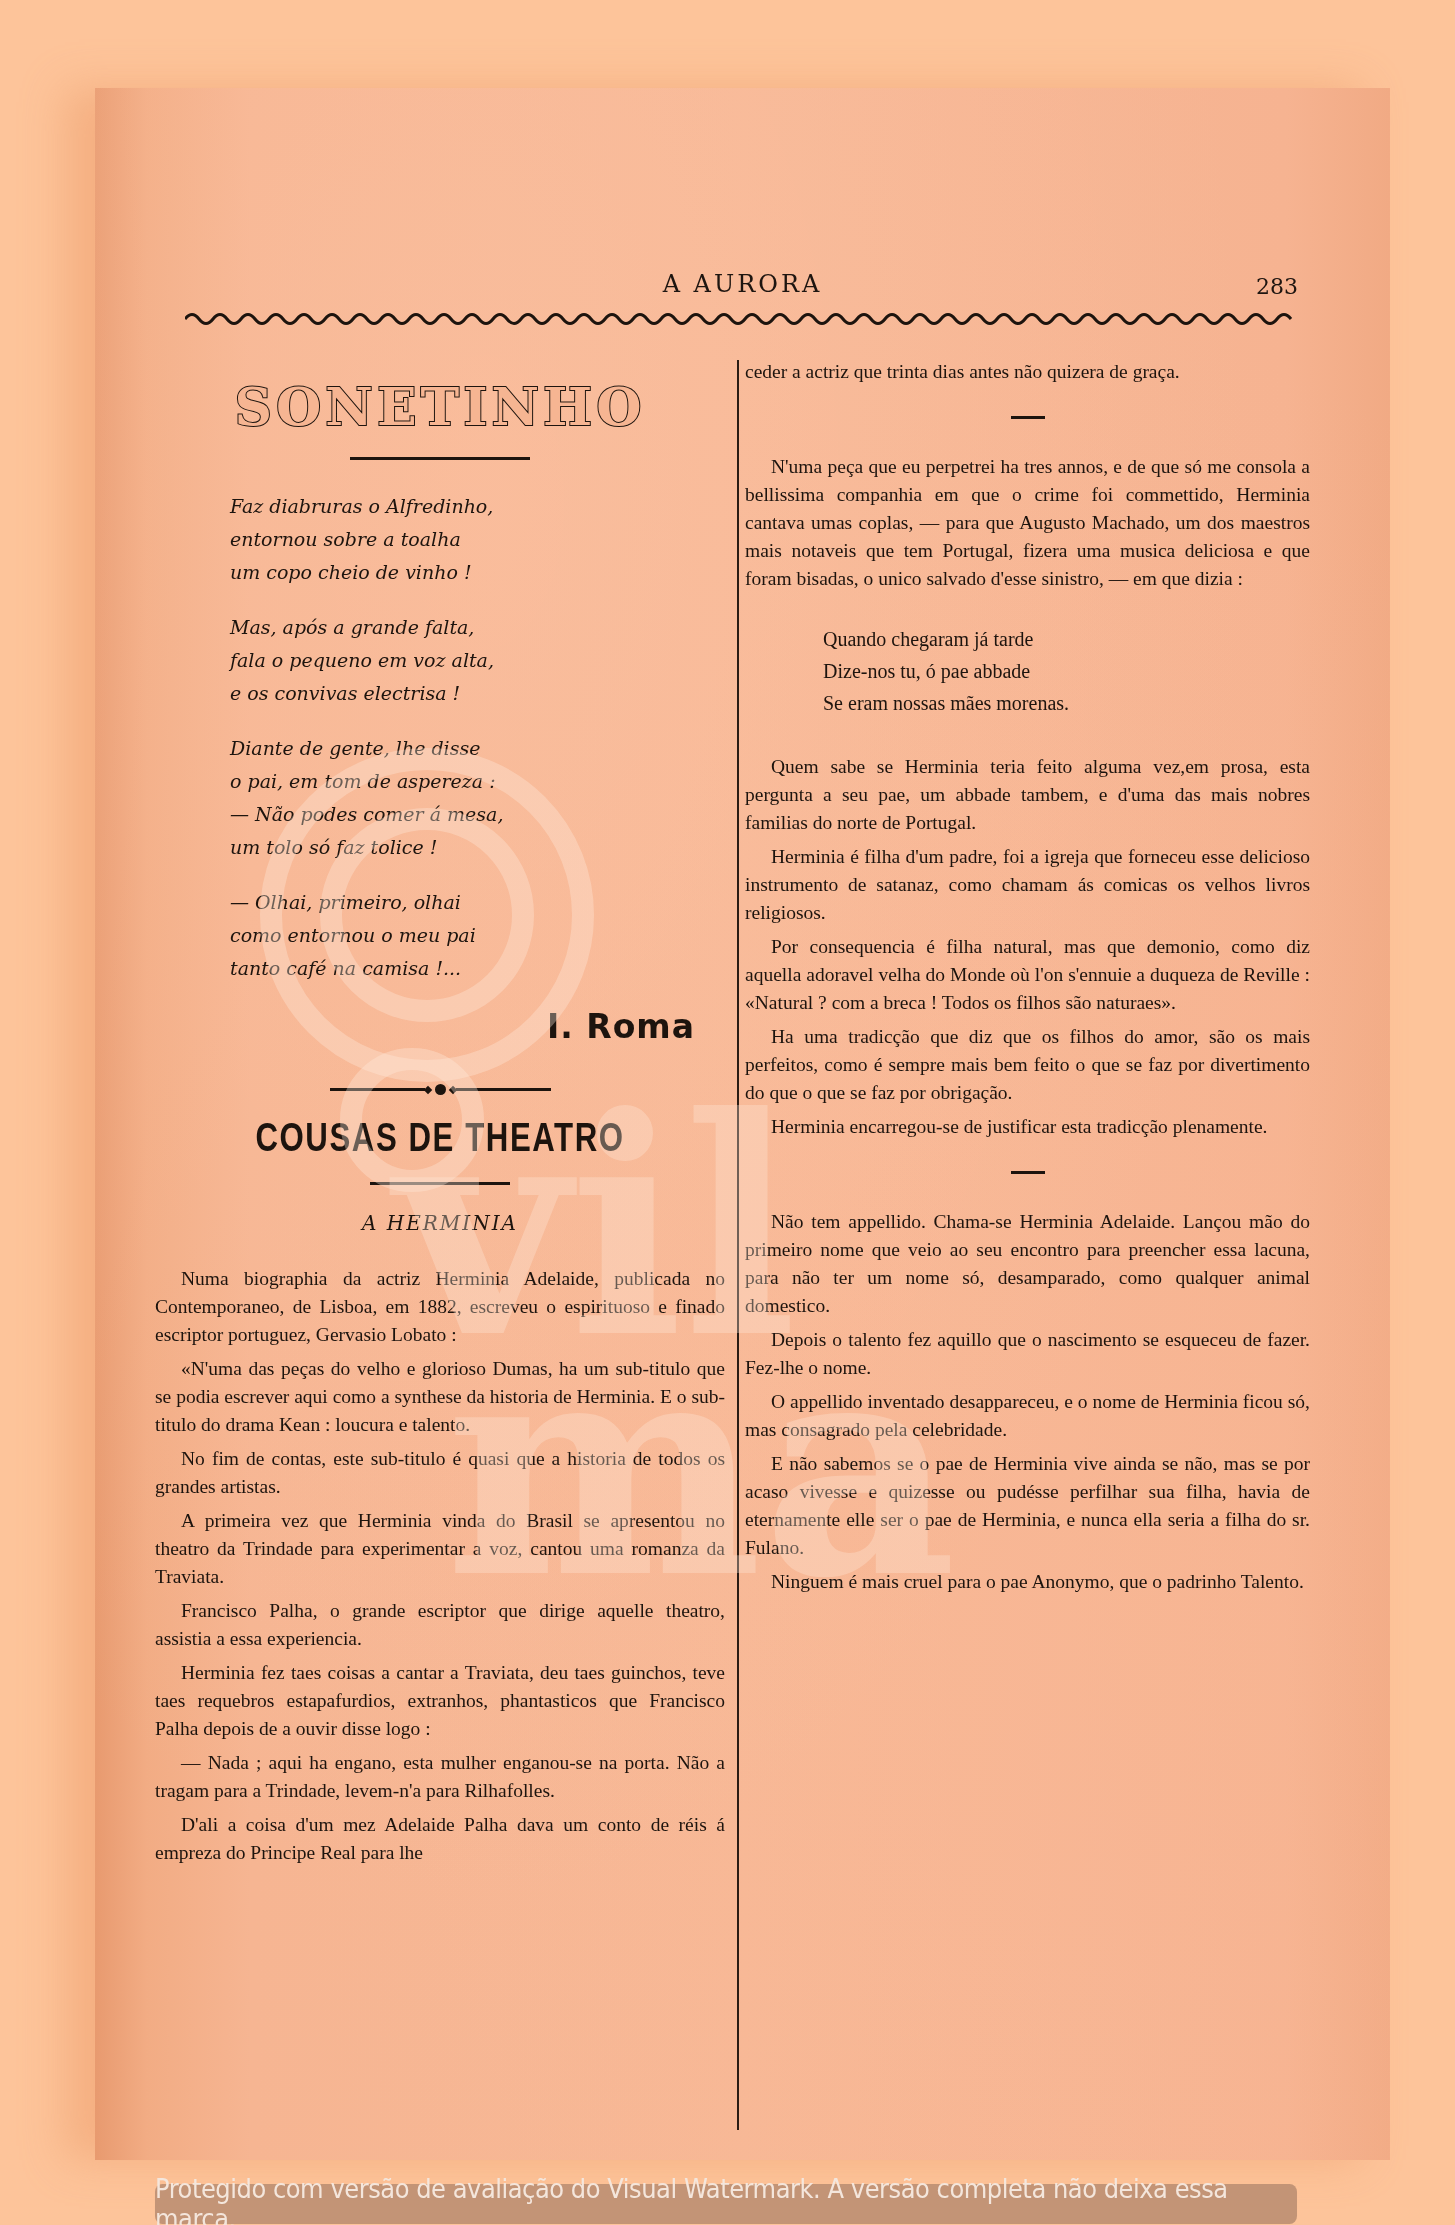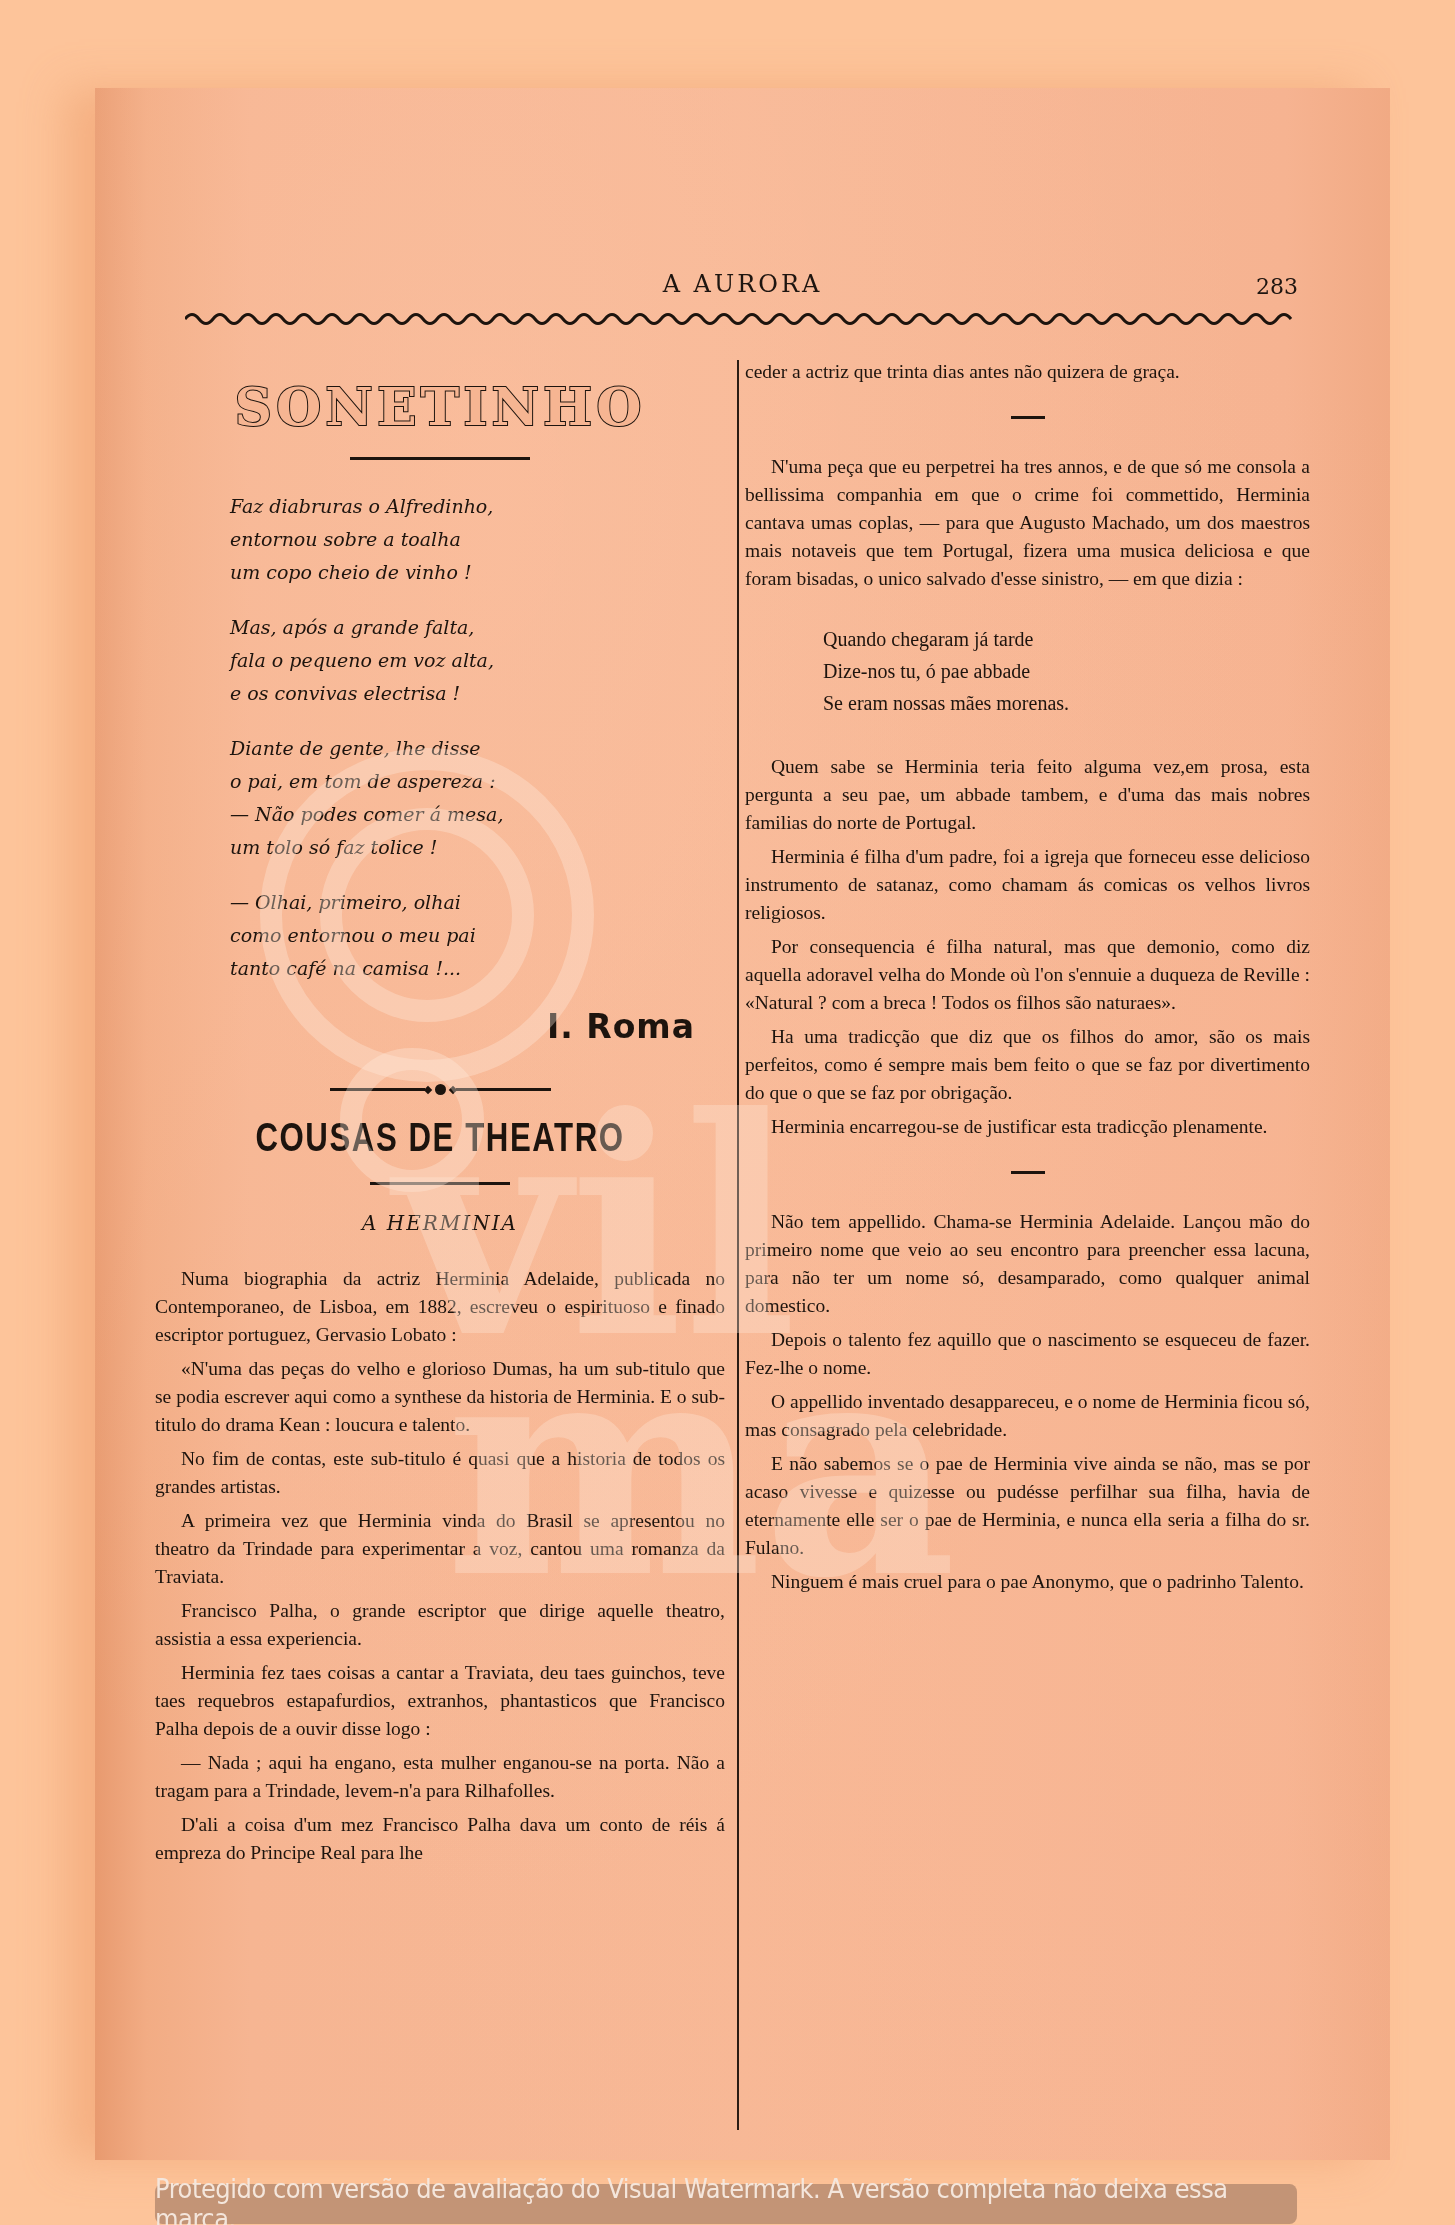--- a/index.html
+++ b/index.html
@@ -137,21 +137,21 @@
     <div class="rule-wavy-short"></div>
     <div class="subhead">A HERMINIA</div>
 
     <p class="body">Numa biographia da actriz Herminia Adelaide, publicada no Contemporaneo, de Lisboa, em 1882, escreveu o espirituoso e finado escriptor portuguez, Gervasio Lobato :</p>
     <p class="body">«N'uma das peças do velho e glorioso Dumas, ha um sub-titulo que se podia escrever aqui como a synthese da historia de Herminia. E o sub-titulo do drama Kean : loucura e talento.</p>
     <p class="body">No fim de contas, este sub-titulo é quasi que a historia de todos os grandes artistas.</p>
     <p class="body">A primeira vez que Herminia vinda do Brasil se apresentou no theatro da Trindade para experimentar a voz, cantou uma romanza da Traviata.</p>
     <p class="body">Francisco Palha, o grande escriptor que dirige aquelle theatro, assistia a essa experiencia.</p>
     <p class="body">Herminia fez taes coisas a cantar a Traviata, deu taes guinchos, teve taes requebros estapafurdios, extranhos, phantasticos que Francisco Palha depois de a ouvir disse logo :</p>
     <p class="body">— Nada ; aqui ha engano, esta mulher enganou-se na porta. Não a tragam para a Trindade, levem-n'a para Rilhafolles.</p>
-    <p class="body">D'ali a coisa d'um mez Francisco Palha dava um conto de réis á empreza do Principe Real para lhe</p>
+    <p class="body">D'ali a coisa d'um mez Adelaide Palha dava um conto de réis á empreza do Principe Real para lhe</p>
   </div>
 
   <div class="right-col">
     <p class="body noindent">ceder a actriz que trinta dias antes não quizera de graça.</p>
     <div class="dash-sep"></div>
     <p class="body">N'uma peça que eu perpetrei ha tres annos, e de que só me consola a bellissima companhia em que o crime foi commettido, Herminia cantava umas coplas, — para que Augusto Machado, um dos maestros mais notaveis que tem Portugal, fizera uma musica deliciosa e que foram bisadas, o unico salvado d'esse sinistro, — em que dizia :</p>
 
     <div class="verse">
       <div>Quando chegaram já tarde</div>
       <div>Dize-nos tu, ó pae abbade</div>

